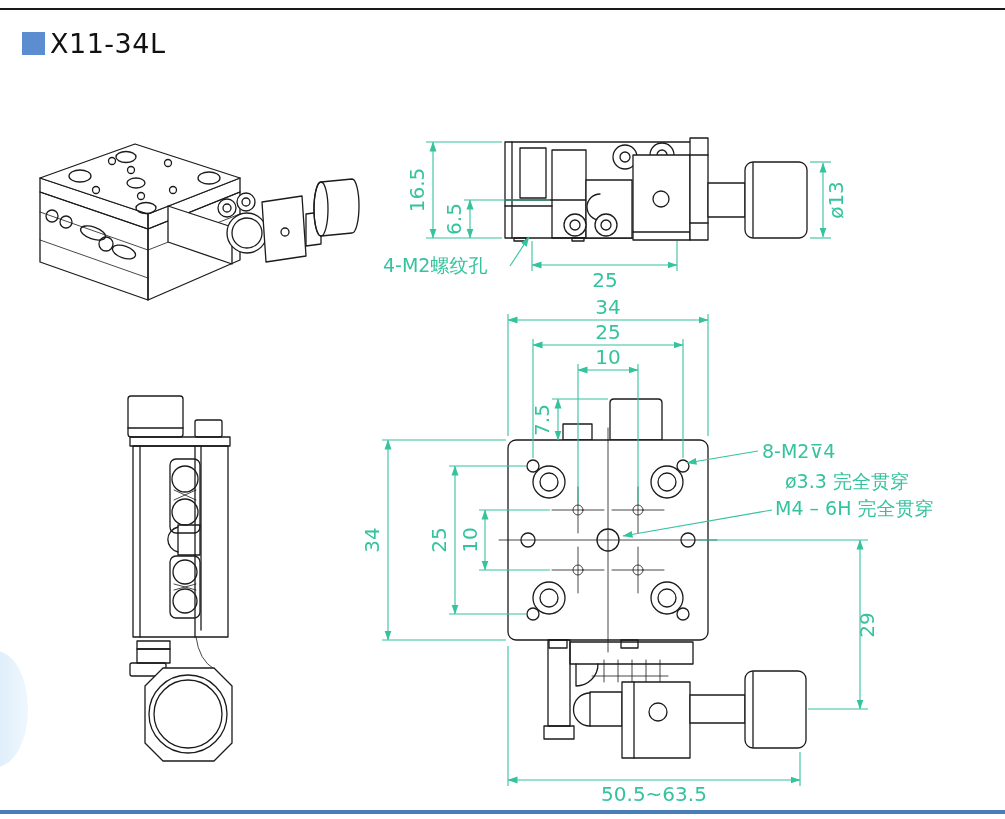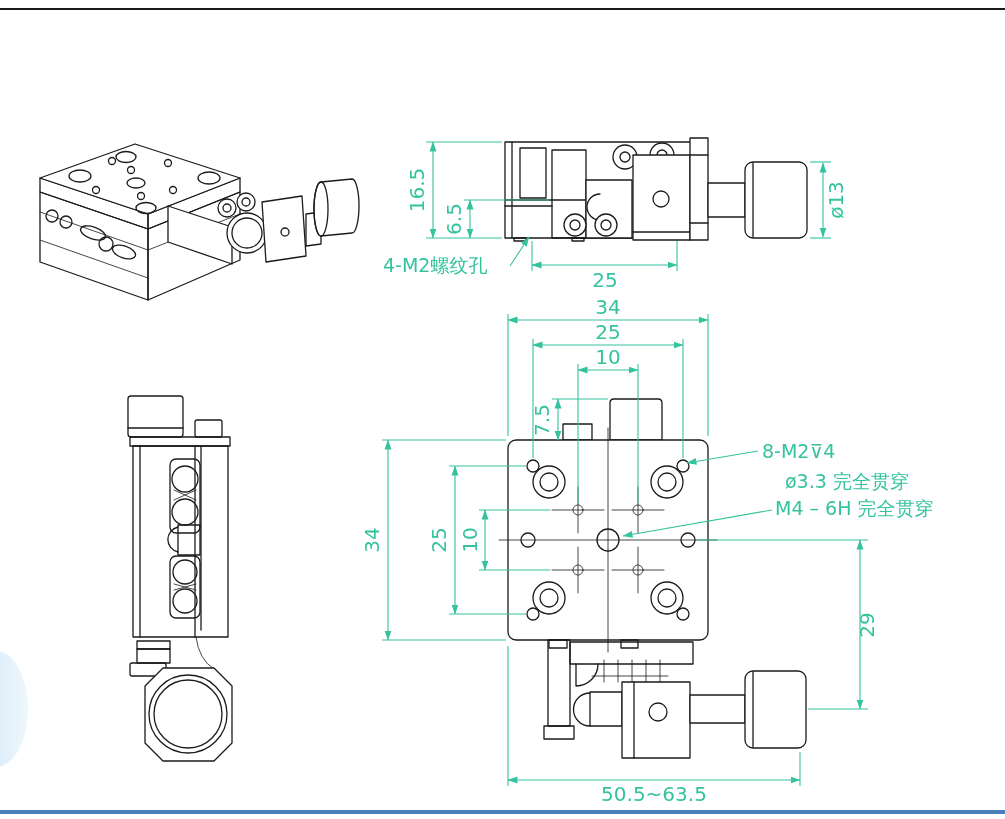--- a/index.html
+++ b/index.html
@@ -17,20 +17,24 @@
   .d{stroke:#35c39e;stroke-width:1.1;fill:none;}
   .dim{font-size:20px;fill:#35c39e;stroke:none;}
   .dimcn{font-size:19px;fill:#35c39e;stroke:none;}
 </style>
 </head>
 <body>
 
 <div class="page">
   <div class="top-rule"></div>
 
+  <div class="title-row">
+    <span class="title-square"></span>
+    <span class="title-text">X11-34L</span>
+  </div>
 
   <svg width="1005" height="819" viewBox="0 0 1005 819">
     <defs>
       <marker id="ae" markerWidth="11" markerHeight="9" refX="9.5" refY="4" orient="auto" markerUnits="userSpaceOnUse">
         <path d="M0,0.5 L10,4 L0,7.5 Z" fill="#35c39e"></path>
       </marker>
       <marker id="as" markerWidth="11" markerHeight="9" refX="0.5" refY="4" orient="auto" markerUnits="userSpaceOnUse">
         <path d="M10,0.5 L0,4 L10,7.5 Z" fill="#35c39e"></path>
       </marker>
       <linearGradient id="glow" x1="0" y1="0" x2="1" y2="0">

